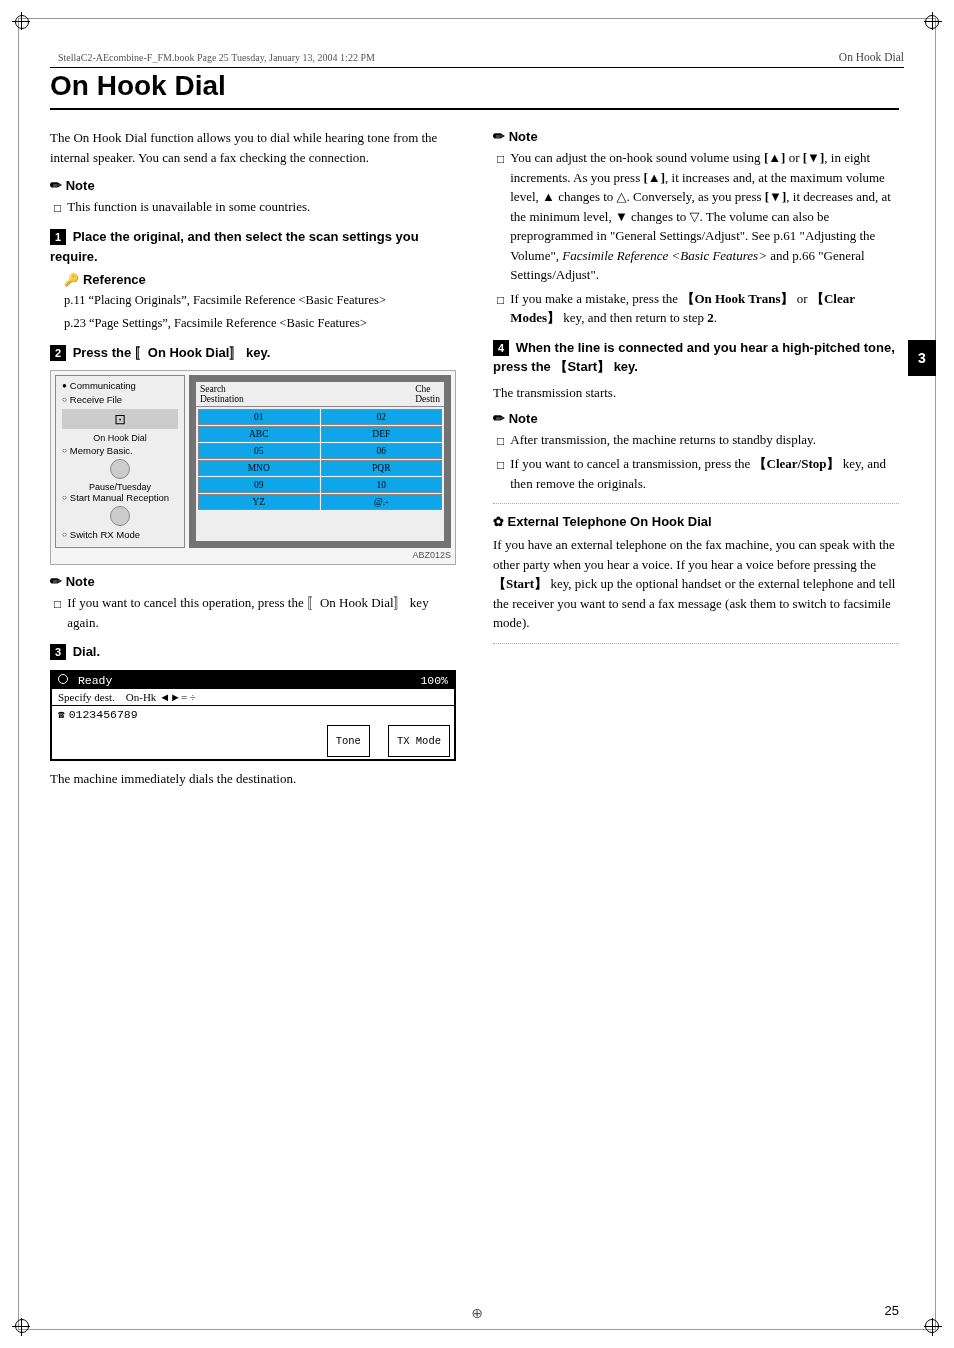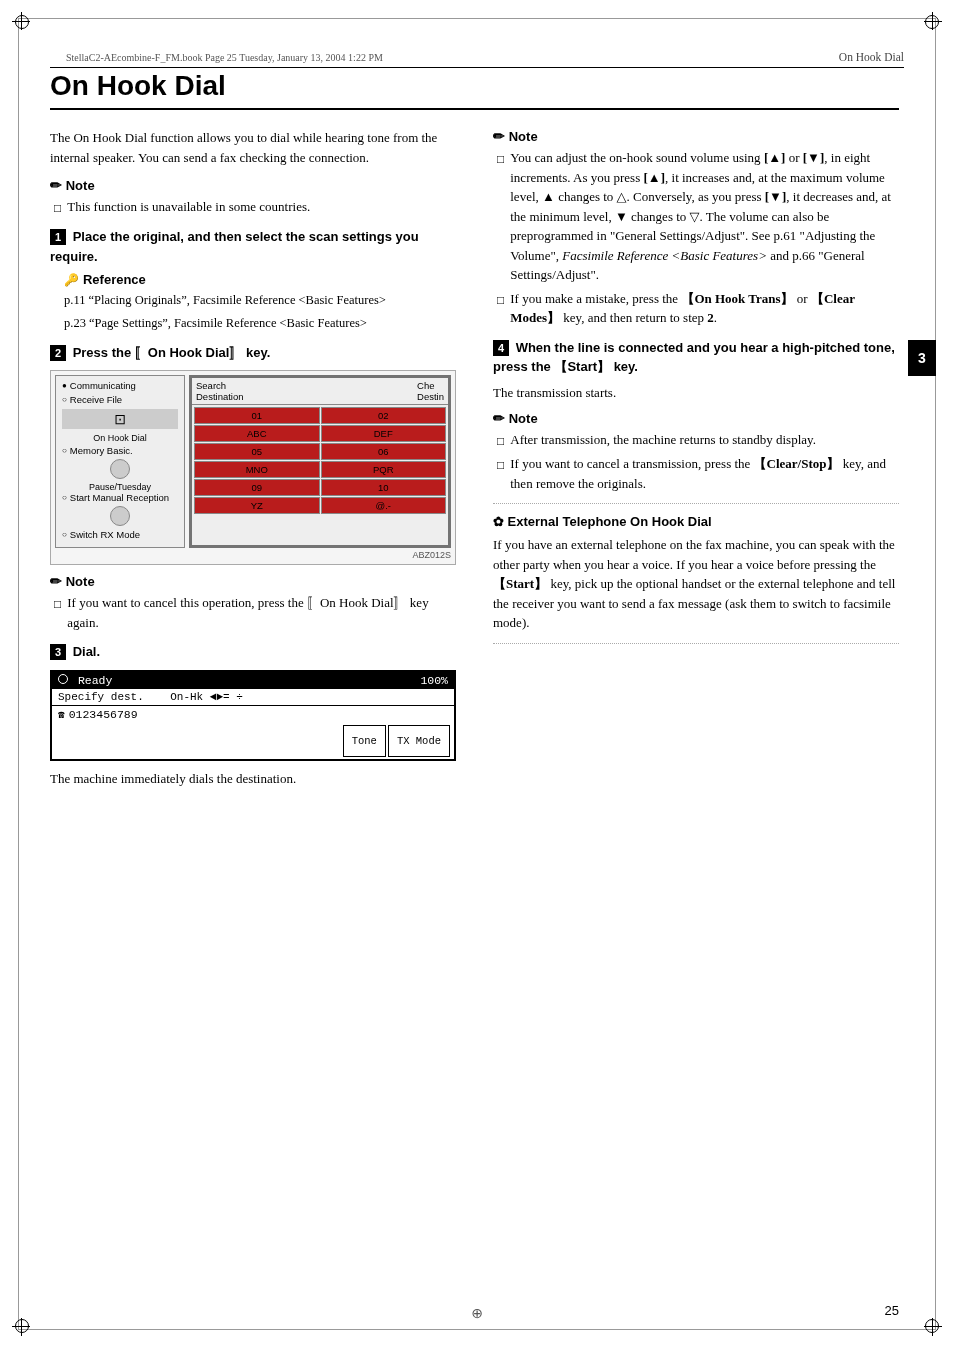--- a/index.html
+++ b/index.html
@@ -66,21 +66,21 @@
       height: 32px;
       display: flex;
       align-items: flex-end;
       justify-content: flex-end;
       border-bottom: 1px solid #000;
     }
     .header-file-info {
       font-size: 10px;
       color: #555;
       position: absolute;
-      left: 16px;
+      left: 8px;
       bottom: 4px;
     }
     .header-section-title {
       font-size: 11.5px;
       color: #444;
       padding-bottom: 4px;
     }
 
     
     .chapter-tab {
@@ -249,42 +249,43 @@
       font-family: Arial, sans-serif;
     }
     .pause-redial-label {
       text-align: center;
       font-size: 9px;
       font-family: Arial, sans-serif;
     }
 
     .machine-right {
       flex: 1;
-      border: 3px solid #737373;
+      border: 7px solid #737373;
       background: #eee;
+      font-family: Liberation Serif, serif;
     }
     .machine-right-top {
       display: flex;
       justify-content: space-between;
       border-bottom: 1px solid #888;
       padding: 2px 4px;
       font-size: 9.5px;
     }
     .machine-right-grid {
       display: grid;
       grid-template-columns: 1fr 1fr;
       gap: 1px;
       padding: 2px;
     }
     .machine-key {
       border: 1px solid #888;
       text-align: center;
       font-size: 9.5px;
       padding: 2px;
-      background: #b91c1c;
+      background: #0ea5e9;
     }
 
     .machine-img-label {
       font-size: 9px;
       text-align: right;
       color: #555;
       padding-top: 2px;
     }
 
     
@@ -299,21 +300,21 @@
       align-items: center;
       background: #000;
       color: #fff;
       padding: 2px 6px;
       font-size: 11.5px;
       font-family: 'Courier New', monospace;
     }
     .ready-middle {
       padding: 2px 6px;
       font-size: 11px;
-      font-family: Liberation Mono, monospace;
+      font-family: Liberation Serif, serif;
       border-bottom: 1px solid #000;
     }
     .ready-number {
       display: flex;
       align-items: center;
       gap: 4px;
       padding: 2px 6px;
       font-size: 11.5px;
       font-family: 'Courier New', monospace;
     }
@@ -323,20 +324,21 @@
       justify-content: flex-end;
       gap: 2px;
       padding: 2px 4px;
     }
     .ready-btn {
       border: 1px solid #000;
       padding: 9px 8px;
       font-size: 10.5px;
       font-family: 'Courier New', monospace;
       background: #fff;
+      margin-left: 16px;
     }
 
     
     .body-text {
       font-size: 13px;
       line-height: 1.5;
       margin-bottom: 8px;
     }
 
     

